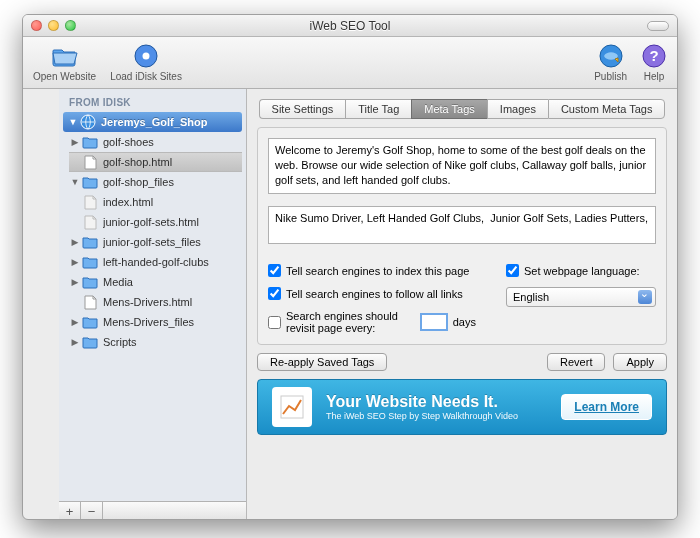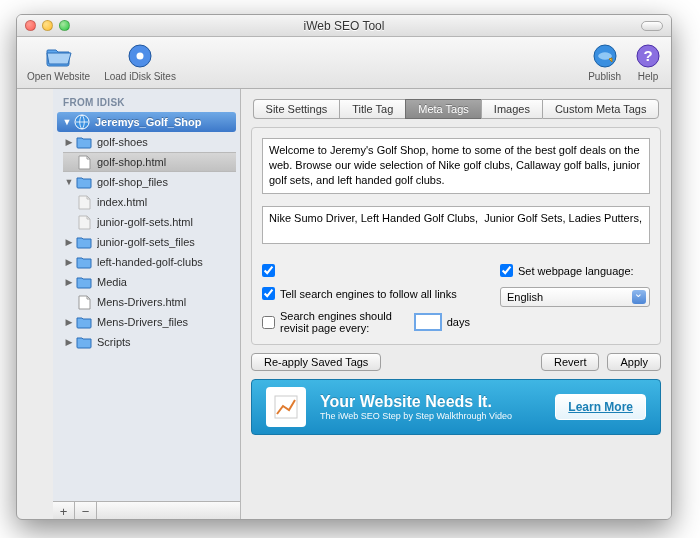--- a/index.html
+++ b/index.html
@@ -1,17 +1,17 @@
 <!DOCTYPE html>
 <html><head>
 <meta charset="utf-8">
 <style>
 * { box-sizing: border-box; margin: 0; padding: 0; font-family: "Lucida Grande", "Helvetica Neue", sans-serif; }
 body { background: #fff; width: 700px; height: 538px; position: relative; }
-.window { position: absolute; top: 14px; left: 16px; width: 656px; height: 506px; background: #ececec; border: 1px solid #9f9f9f; border-radius: 6px; box-shadow: 0 10px 30px rgba(0,0,0,0.45); overflow: hidden; }
+.window { position: absolute; top: 14px; left: 22px; width: 656px; height: 506px; background: #ececec; border: 1px solid #9f9f9f; border-radius: 6px; box-shadow: 0 10px 30px rgba(0,0,0,0.45); overflow: hidden; }
 .titlebar { height: 22px; background: linear-gradient(#f5f5f5,#dedede); border-bottom: 1px solid #b5b5b5; display: flex; align-items: center; padding: 0 8px; position: relative; }
 .traffic { display: flex; gap: 6px; }
 .tl { width: 11px; height: 11px; border-radius: 50%; border: 1px solid rgba(0,0,0,0.2); }
 .tl.r { background: radial-gradient(circle at 35% 35%, #ff9b91, #ff5f57); }
 .tl.y { background: radial-gradient(circle at 35% 35%, #ffe08a, #ffbd2e); }
 .tl.g { background: radial-gradient(circle at 35% 35%, #a8e6a1, #28c940); }
 .wtitle { position: absolute; left: 0; right: 0; text-align: center; font-size: 12px; color: #333; text-shadow: 0 1px #fff; pointer-events: none; }
 .lozenge { margin-left: auto; width: 22px; height: 10px; border-radius: 5px; background: linear-gradient(#fff,#ddd); border: 1px solid #aaa; }
 .toolbar { height: 52px; background: linear-gradient(#f8f8f8,#e3e3e3); border-bottom: 1px solid #b0b0b0; display: flex; align-items: center; padding: 0 10px; gap: 14px; }
 .tb-btn { display: flex; flex-direction: column; align-items: center; font-size: 10px; color: #555; gap: 2px; cursor: default; }
@@ -257,20 +257,21 @@
       </div>
 
       <div class="panel">
         <textarea class="ta desc" style="">Welcome to Jeremy's Golf Shop, home to some of the best golf deals on the web. Browse our wide selection of Nike golf clubs, Callaway golf balls, junior golf sets, and left handed golf clubs.</textarea>
         <textarea class="ta kw" style="">Nike Sumo Driver, Left Handed Golf Clubs,  Junior Golf Sets, Ladies Putters,</textarea>
 
         <div class="chk-grid">
           <div class="chk-col">
             <label class="chk-row">
                 <input type="checkbox" class="chk" checked="" style="">
+                <span>Tell search engines to index this page</span>
               </label>
             <label class="chk-row">
                 <input type="checkbox" class="chk" checked="" style="">
                 <span>Tell search engines to follow all links</span>
               </label>
             <label class="chk-row">
                 <input type="checkbox" class="chk" style="">
                 <span>Search engines should revisit page every:</span> 
                 <input class="numbox" value="" style=""> 
                 <span>days</span>

